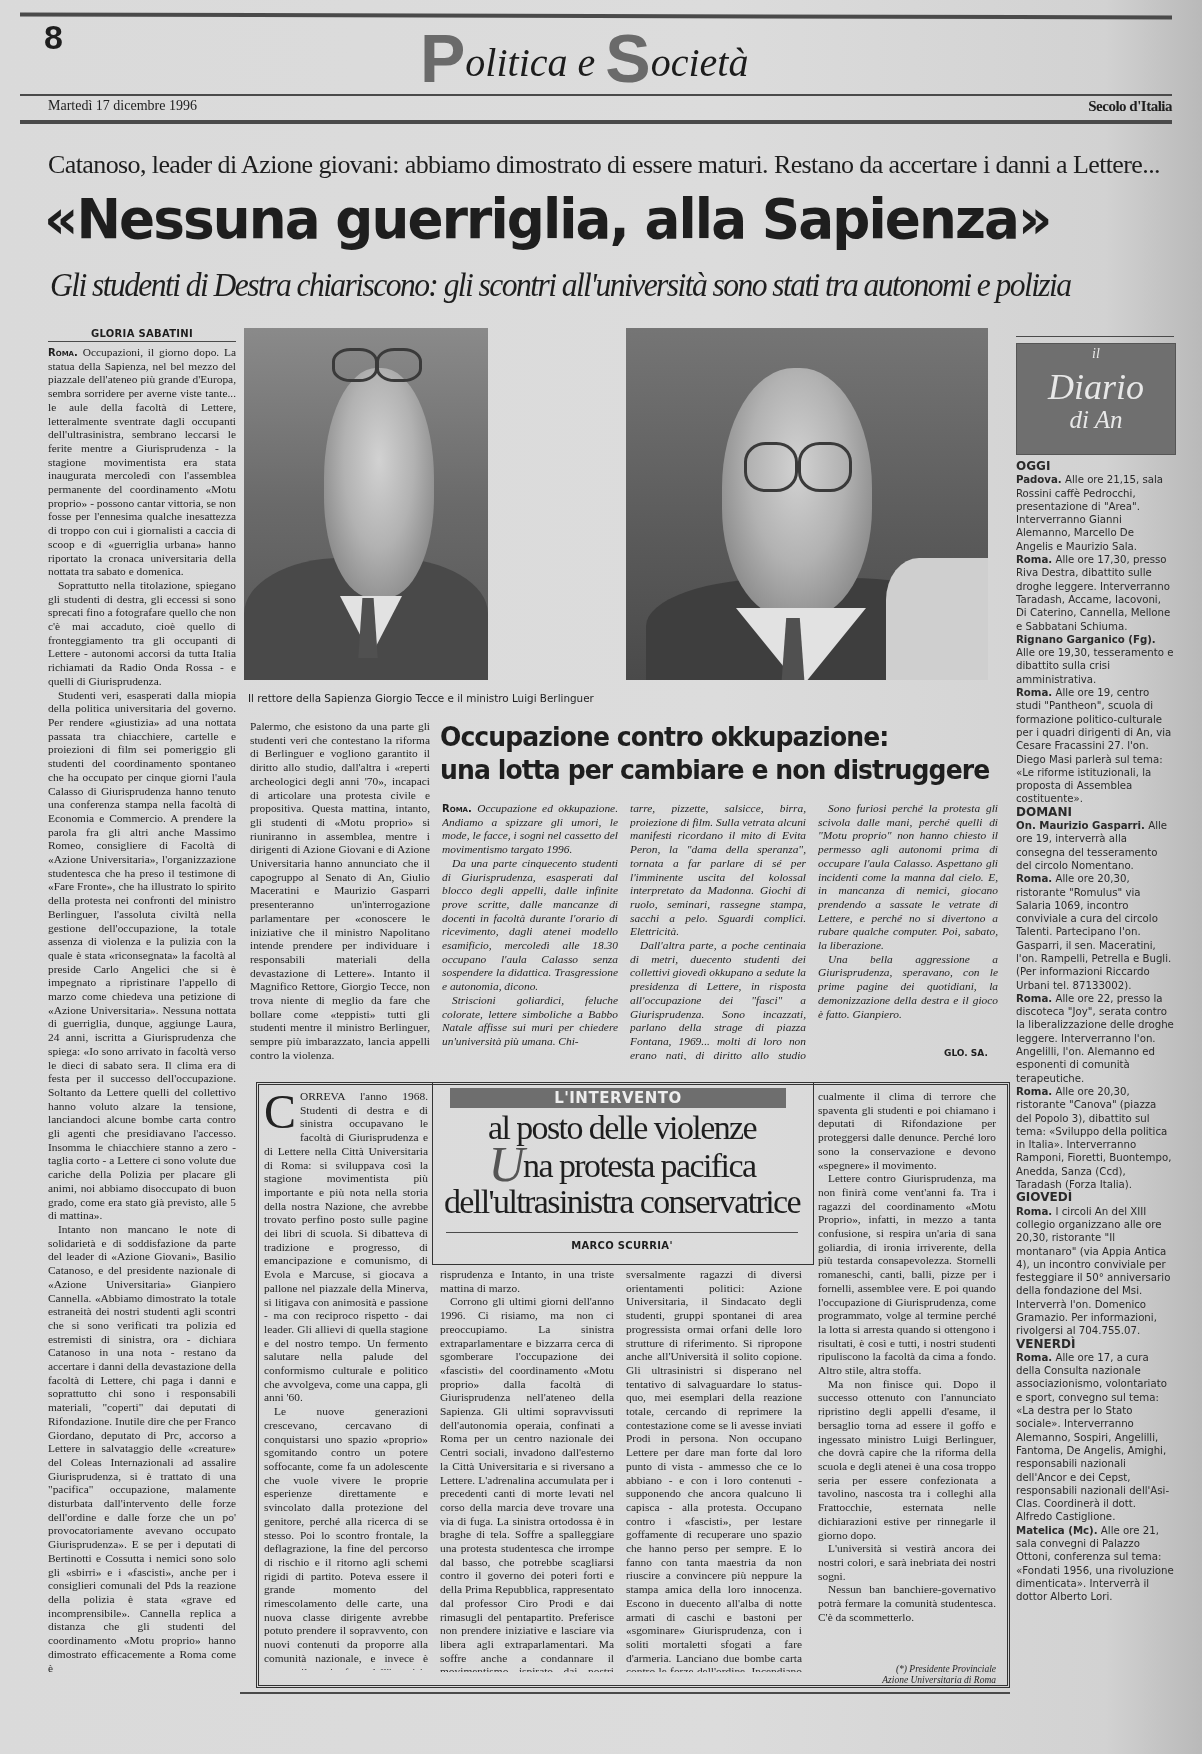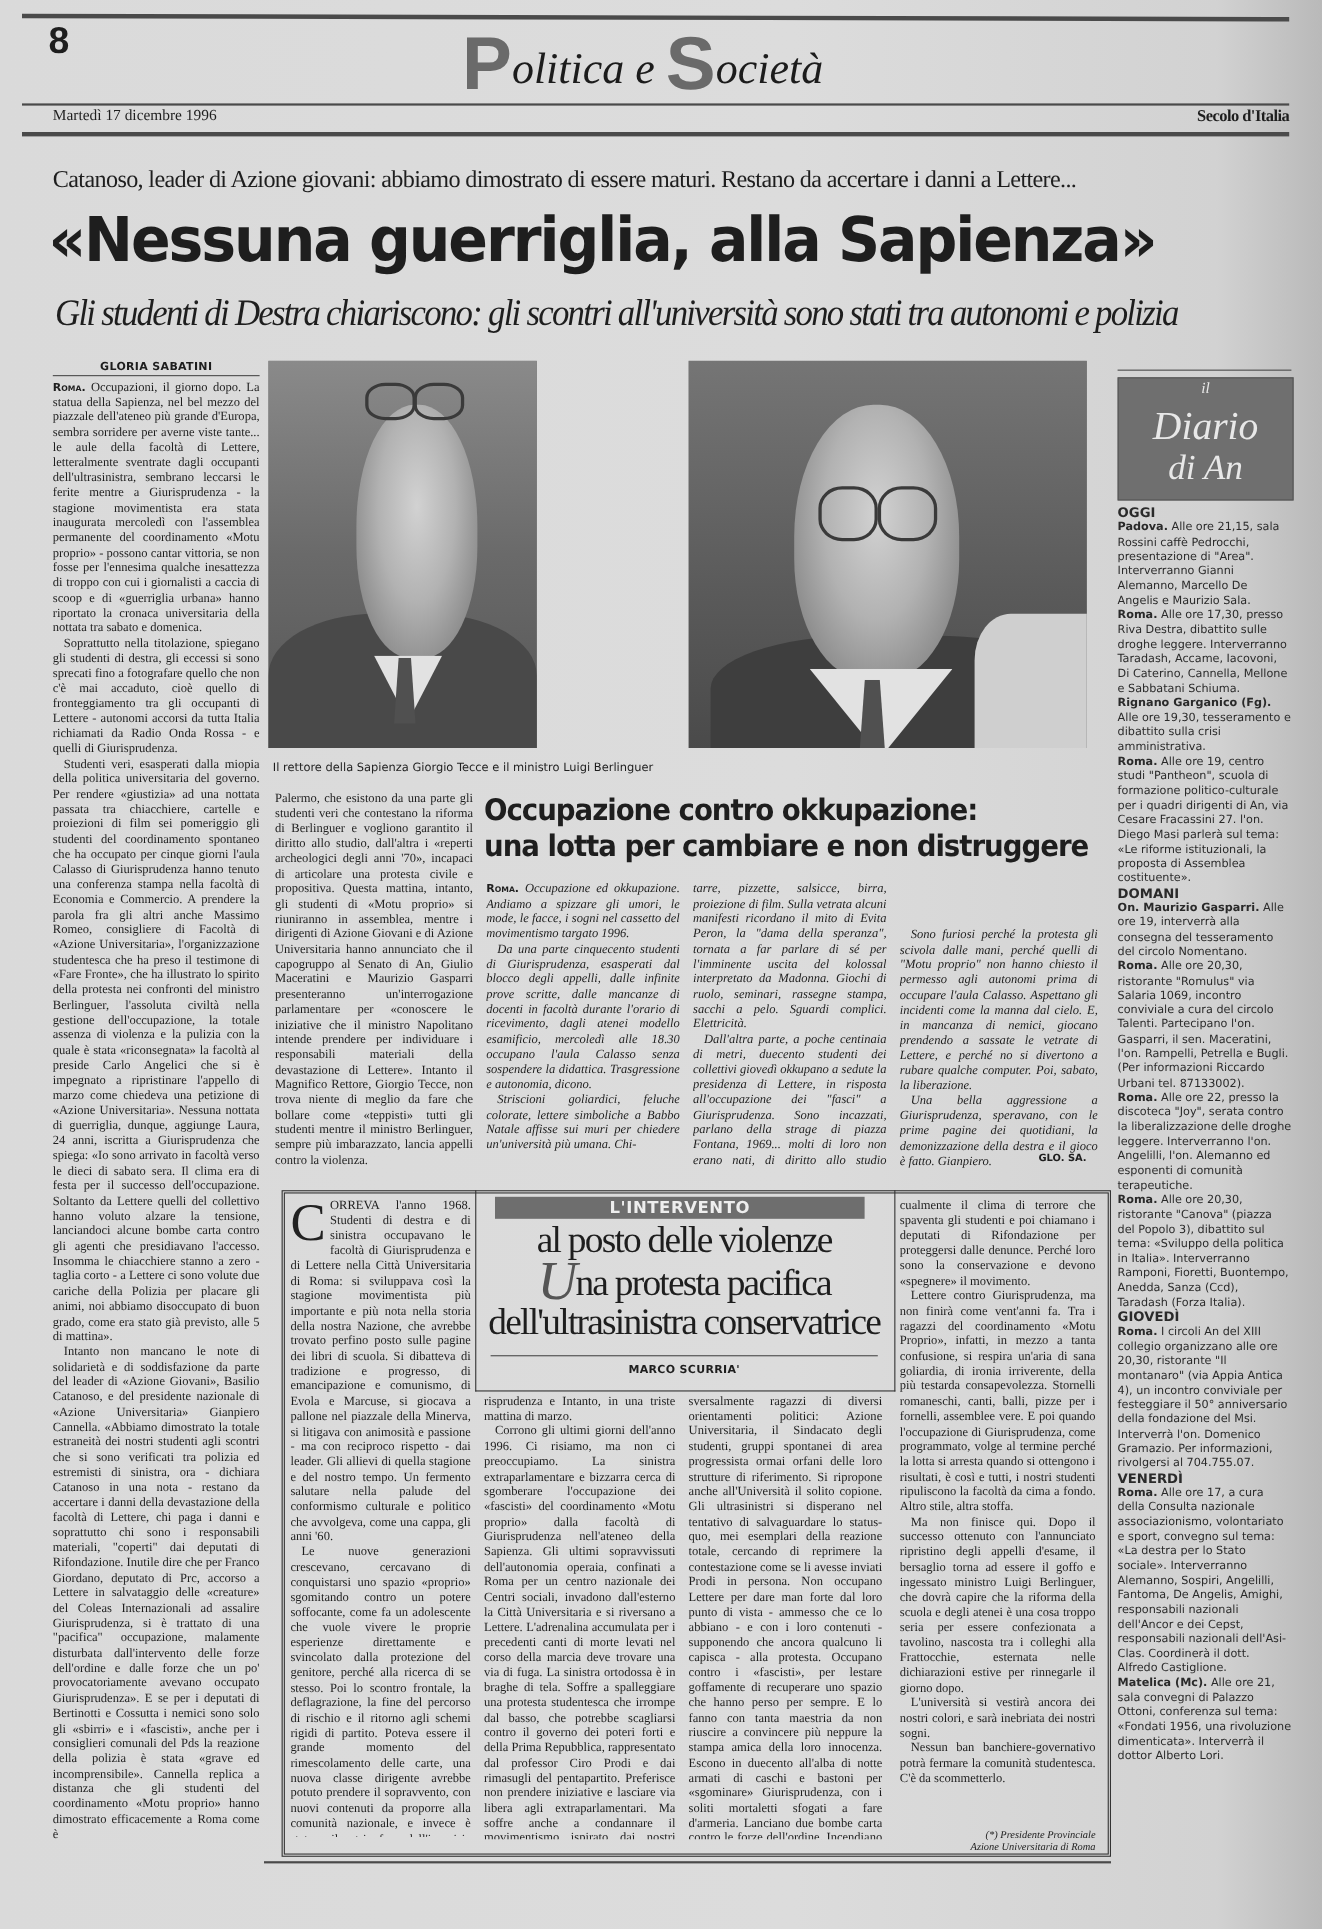--- a/index.html
+++ b/index.html
@@ -17,21 +17,21 @@
   .rule { position:absolute; background:#4a4a4a; }
   .abs { position:absolute; }
 
   
   .pagenum { left:44px; top:20px; font-family:"Liberation Sans", sans-serif; font-weight:bold; font-size:34px; line-height:34px; }
   .section-title { left:420px; top:28px; font-family:"Liberation Serif", serif; font-style:italic; font-size:40px; line-height:60px; color:#1c1c1c; white-space:nowrap; }
   .section-title .bigcap { font-style:normal; font-family:"Liberation Sans", sans-serif; font-weight:bold; font-size:68px; color:#6a6a6a; vertical-align:-6px; }
   .dateline { left:48px; top:98px; font-size:14px; }
   .masthead { right:30px; top:98px; font-size:15px; font-weight:bold; letter-spacing:-0.5px; }
 
-  .kicker { left:48px; top:150px; font-size:22px; white-space:nowrap; letter-spacing:-0.6px; }
+  .kicker { left:48px; top:150px; font-size:26px; white-space:nowrap; letter-spacing:-0.6px; }
   .headline { left:44px; top:186px; font-family:"DejaVu Sans", sans-serif; font-weight:bold; font-size:56px; letter-spacing:-2px; line-height:66px; white-space:nowrap; transform:scaleX(0.95); transform-origin:left; }
   .subhead { left:50px; top:266px; font-style:italic; font-size:34px; white-space:nowrap; letter-spacing:-1.7px; transform:scaleX(0.93); transform-origin:left; }
 
   
   .col { position:absolute; font-size:11.4px; line-height:13.7px; text-align:justify; overflow:hidden; hyphens:auto; }
   .col p { margin:0; text-indent:10px; }
   .col p.first { text-indent:0; }
   .byline { position:absolute; font-family:"DejaVu Sans", sans-serif; font-weight:bold; font-size:10px; text-align:center; letter-spacing:0.3px; }
   .place { font-variant:small-caps; font-weight:bold; font-family:"DejaVu Sans", sans-serif; font-size:10px; }
   .ital { font-style:italic; }
@@ -126,21 +126,21 @@
   </div>
   <div class="col ital" style="left:442px;top:802px;width:176px;height:258px;">
     <p class="first"><span class="place" style="font-style:normal;">Roma.</span> <span>Occupazione ed okkupazione. Andiamo a spizzare gli umori, le mode, le facce, i sogni nel cassetto del movimentismo targato 1996.</span></p>
     <p>Da una parte cinquecento studenti di Giurisprudenza, esasperati dal blocco degli appelli, dalle infinite prove scritte, dalle mancanze di docenti in facoltà durante l'orario di ricevimento, dagli atenei modello esamificio, mercoledì alle 18.30 occupano l'aula Calasso senza sospendere la didattica. Trasgressione e autonomia, dicono.</p>
     <p>Striscioni goliardici, feluche colorate, lettere simboliche a Babbo Natale affisse sui muri per chiedere un'università più umana. Chi-</p>
   </div>
   <div class="col ital" style="left:630px;top:802px;width:176px;height:258px;">
     <p class="first">tarre, pizzette, salsicce, birra, proiezione di film. Sulla vetrata alcuni manifesti ricordano il mito di Evita Peron, la "dama della speranza", tornata a far parlare di sé per l'imminente uscita del kolossal interpretato da Madonna. Giochi di ruolo, seminari, rassegne stampa, sacchi a pelo. Sguardi complici. Elettricità.</p>
     <p>Dall'altra parte, a poche centinaia di metri, duecento studenti dei collettivi giovedì okkupano a sedute la presidenza di Lettere, in risposta all'occupazione dei "fasci" a Giurisprudenza. Sono incazzati, parlano della strage di piazza Fontana, 1969... molti di loro non erano nati, di diritto allo studio neanche l'ombra.</p>
   </div>
-  <div class="col ital" style="left:818px;top:802px;width:180px;height:240px;margin-top:42px;">
+  <div class="col ital" style="left:818px;top:802px;width:180px;height:240px;">
     <p>Sono furiosi perché la protesta gli scivola dalle mani, perché quelli di "Motu proprio" non hanno chiesto il permesso agli autonomi prima di occupare l'aula Calasso. Aspettano gli incidenti come la manna dal cielo. E, in mancanza di nemici, giocano prendendo a sassate le vetrate di Lettere, e perché no si divertono a rubare qualche computer. Poi, sabato, la liberazione.</p>
     <p>Una bella aggressione a Giurisprudenza, speravano, con le prime pagine dei quotidiani, la demonizzazione della destra e il gioco è fatto. Gianpiero.</p>
   </div>
   <div class="sig" style="left:944px;top:1048px;">GLO. SA.</div>
 
   <div class="int-box" style="width:748px;"></div>
   <div class="int-title-box"></div>
   <div class="int-band">L'INTERVENTO</div>
   <div class="int-head">
     <div>al posto delle violenze</div>
@@ -170,21 +170,21 @@
   </div>
   <div class="abs ital" style="left:818px;top:1664px;width:178px;text-align:right;font-size:9.5px;line-height:11px;">
     <div>(*) Presidente Provinciale</div>
     <div>Azione Universitaria di Roma</div>
   </div>
 
   <div class="rule" style="left:1016px;top:336px;width:158px;height:1px;"></div>
   <div class="diario-box">
     <span style="top:2px;font-size:14px;">il</span>
     <span style="top:22px;font-size:36px;">Diario</span>
-    <span style="top:62px;font-size:32px;">di An</span>
+    <span style="top:62px;font-size:25px;">di An</span>
   </div>
   <div class="diario-col" style="top:460px;" id="diario-list">
       <h4>OGGI</h4>
       <p><b>Padova.</b> <span>Alle ore 21,15, sala Rossini caffè Pedrocchi, presentazione di "Area". Interverranno Gianni Alemanno, Marcello De Angelis e Maurizio Sala.</span></p>
       <p><b>Roma.</b> <span>Alle ore 17,30, presso Riva Destra, dibattito sulle droghe leggere. Interverranno Taradash, Accame, Iacovoni, Di Caterino, Cannella, Mellone e Sabbatani Schiuma.</span></p>
       <p><b>Rignano Garganico (Fg).</b> <span>Alle ore 19,30, tesseramento e dibattito sulla crisi amministrativa.</span></p>
       <p><b>Roma.</b> <span>Alle ore 19, centro studi "Pantheon", scuola di formazione politico-culturale per i quadri dirigenti di An, via Cesare Fracassini 27. l'on. Diego Masi parlerà sul tema: «Le riforme istituzionali, la proposta di Assemblea costituente».</span></p>
       <h4>DOMANI</h4>
       <p><b>On. Maurizio Gasparri.</b> <span>Alle ore 19, interverrà alla consegna del tesseramento del circolo Nomentano.</span></p>
       <p><b>Roma.</b> <span>Alle ore 20,30, ristorante "Romulus" via Salaria 1069, incontro conviviale a cura del circolo Talenti. Partecipano l'on. Gasparri, il sen. Maceratini, l'on. Rampelli, Petrella e Bugli. (Per informazioni Riccardo Urbani tel. 87133002).</span></p>

